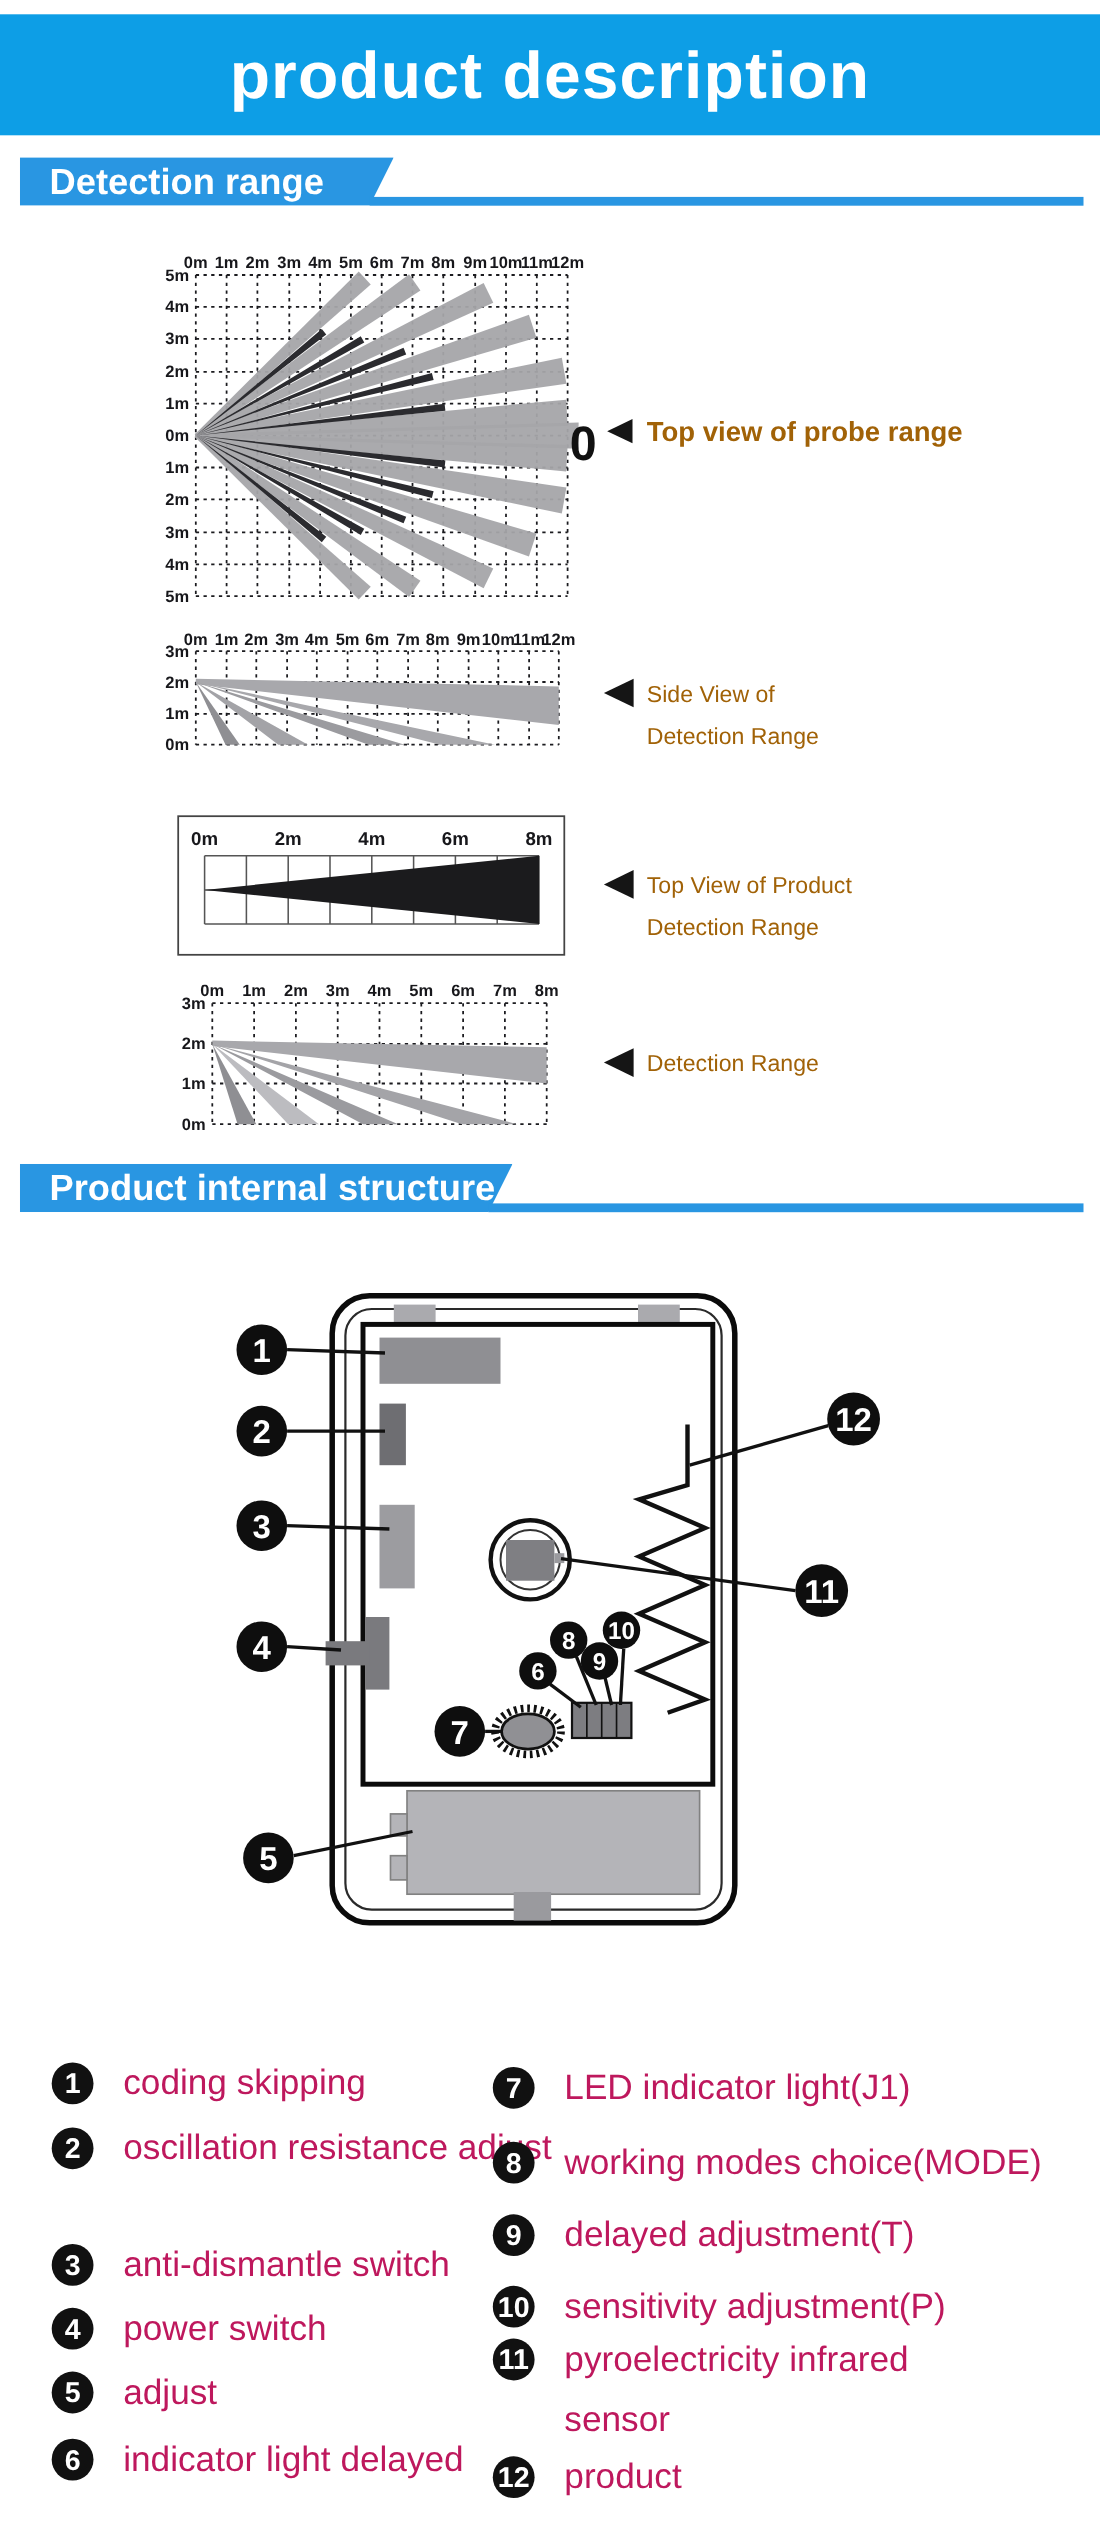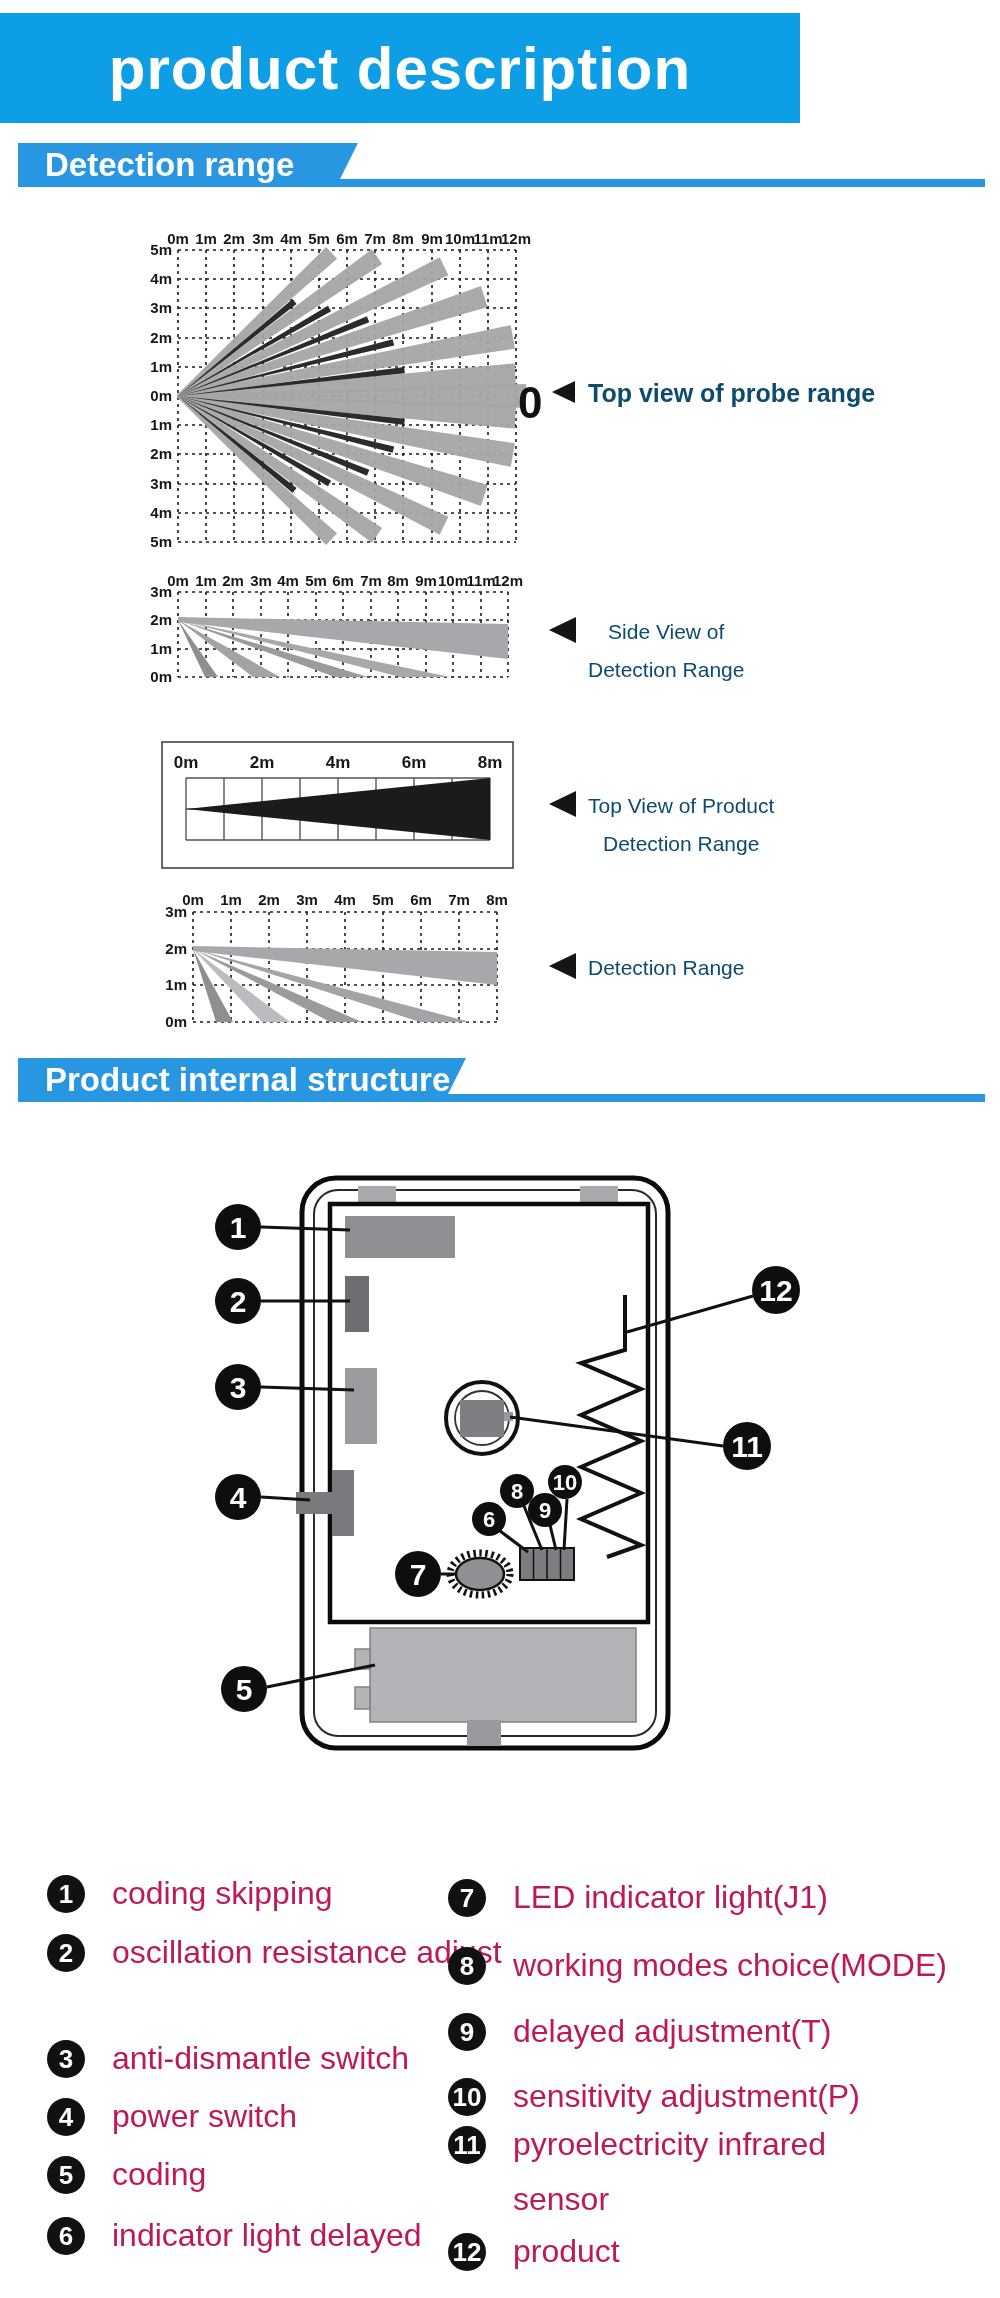--- a/index.html
+++ b/index.html
@@ -1,39 +1,39 @@
 <!DOCTYPE html>
 <html><head>
 <meta charset="utf-8">
 <style>
   html,body{margin:0;padding:0;background:#fff;}
   .page{position:relative;width:1000px;height:2298px;background:#fff;overflow:hidden;
         font-family:"Liberation Sans",sans-serif;}
   
-  .topband{position:absolute;left:0;top:13px;width:800px;height:110px;background:#0d9ee6;
+  .topband{position:absolute;left:0;top:13px;width:1000px;height:110px;background:#0d9ee6;
            display:flex;align-items:center;justify-content:center;}
   .topband h1{margin:0;color:#fff;font-size:60px;font-weight:bold;letter-spacing:1px;}
   
   .banner{position:absolute;height:44px;background:#2996e2;color:#fff;
           font-size:33px;font-weight:bold;line-height:44px;padding-left:27px;box-sizing:border-box;
           clip-path:polygon(0 0,100% 0,calc(100% - 22px) 100%,0 100%);}
   .banner.b1{left:18px;top:143px;width:340px;}
   .banner.b2{left:18px;top:1058px;width:448px;}
   .bar{position:absolute;height:8px;background:#2996e2;}
   .bar.bar1{left:336px;top:179px;width:649px;}
   .bar.bar2{left:444px;top:1094px;width:541px;}
   
   .dg{position:absolute;}
   .tick{font:bold 15px "Liberation Sans",sans-serif;fill:#17171b;}
   .beam{fill:#a5a5a9;fill-opacity:.95;}
   .beamd{fill:#2b2b2f;}
   .grid{stroke:#1b1b1f;stroke-width:1.6;stroke-dasharray:3 4;fill:none;}
   .solidgrid{stroke:#555;stroke-width:1.4;fill:none;}
   
-  .cap{position:absolute;color:#0c4a6e;text-align:center;}
+  .cap{position:absolute;color:#a16207;}
   .cap .line{font-size:21px;line-height:38px;white-space:nowrap;}
   .cap1{font-size:25px;font-weight:600;white-space:nowrap;}
   .tri{position:absolute;width:0;height:0;border-top:13px solid transparent;
        border-bottom:13px solid transparent;border-right:27px solid #151515;}
   .tri.small{border-top-width:11px;border-bottom-width:11px;border-right-width:23px;}
   
   .cnum{font:bold 30px "Liberation Sans",sans-serif;fill:#fff;text-anchor:middle;}
   .cnums{font:bold 22px "Liberation Sans",sans-serif;fill:#fff;text-anchor:middle;}
   .leader{stroke:#111;stroke-width:3;fill:none;}
   
@@ -367,21 +367,21 @@
   <div class="lrow" style="left:47px;top:2040px;">
     <span class="lnum">3</span>
     <span class="llabel">anti-dismantle switch</span>
   </div>
   <div class="lrow" style="left:47px;top:2098px;">
     <span class="lnum">4</span>
     <span class="llabel">power switch</span>
   </div>
   <div class="lrow" style="left:47px;top:2156px;">
     <span class="lnum">5</span>
-    <span class="llabel">coding</span>
+    <span class="llabel">adjust</span>
   </div>
   <div class="lrow" style="left:47px;top:2217px;">
     <span class="lnum">6</span>
     <span class="llabel">indicator light delayed</span>
   </div>
   <div class="lrow" style="left:448px;top:1879px;">
     <span class="lnum">7</span>
     <span class="llabel">LED indicator light(J1)</span>
   </div>
   <div class="lrow" style="left:448px;top:1947px;">

